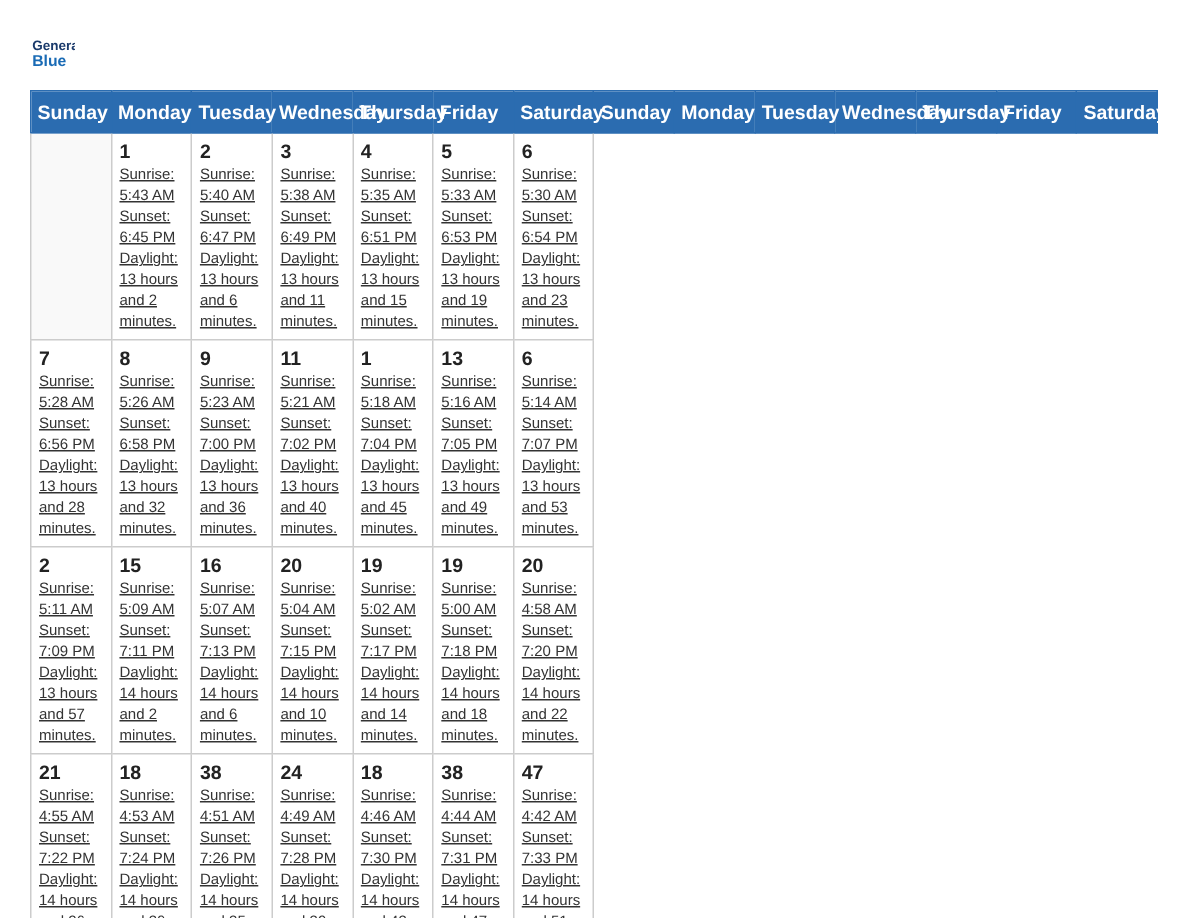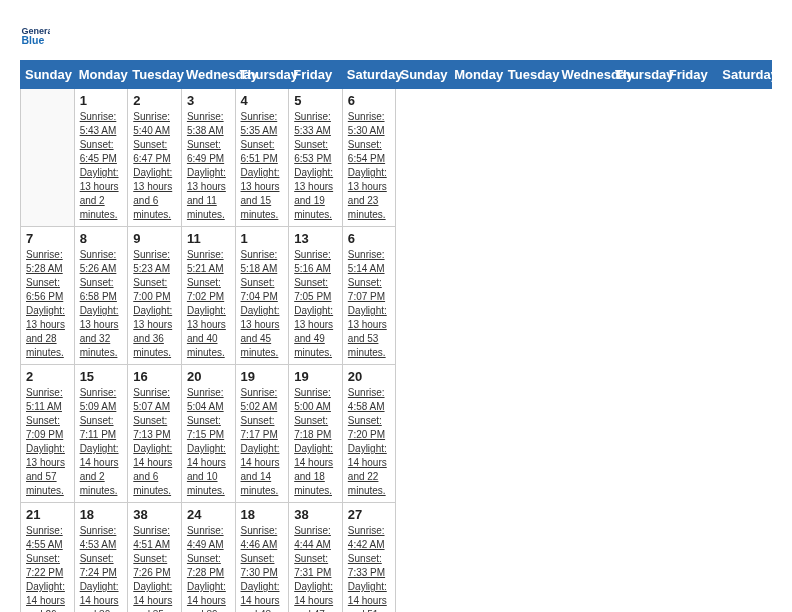--- a/index.html
+++ b/index.html
@@ -218,18 +218,18 @@
         </td>
         <td>
           <span class="day-num">18</span>
           <div class="day-info">Sunrise: 4:46 AM<br>Sunset: 7:30 PM<br>Daylight: 14 hours and 43 minutes.</div>
         </td>
         <td>
           <span class="day-num">38</span>
           <div class="day-info">Sunrise: 4:44 AM<br>Sunset: 7:31 PM<br>Daylight: 14 hours and 47 minutes.</div>
         </td>
         <td>
-          <span class="day-num">27</span>
+          <span class="day-num">47</span>
           <div class="day-info">Sunrise: 4:42 AM<br>Sunset: 7:33 PM<br>Daylight: 14 hours and 51 minutes.</div>
         </td>
       </tr>
     </tbody>
 </table>
 
 </body></html>

